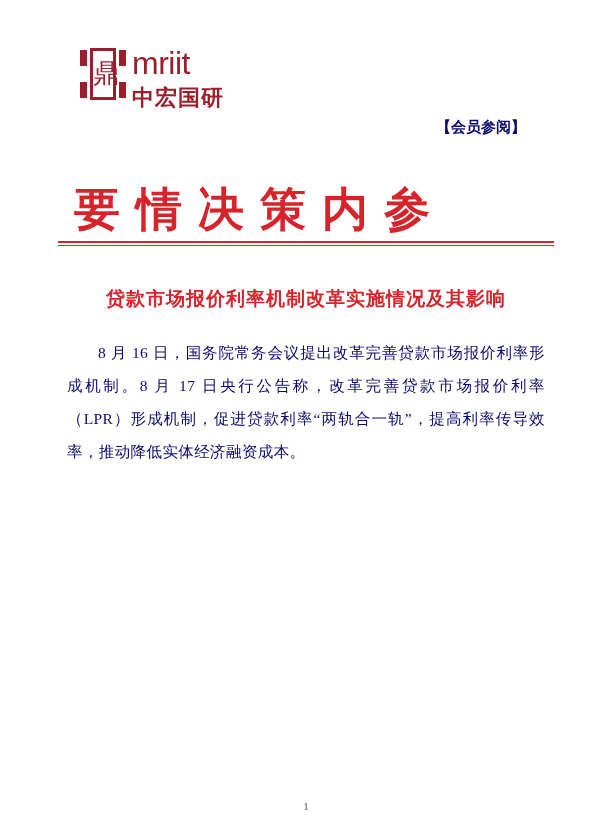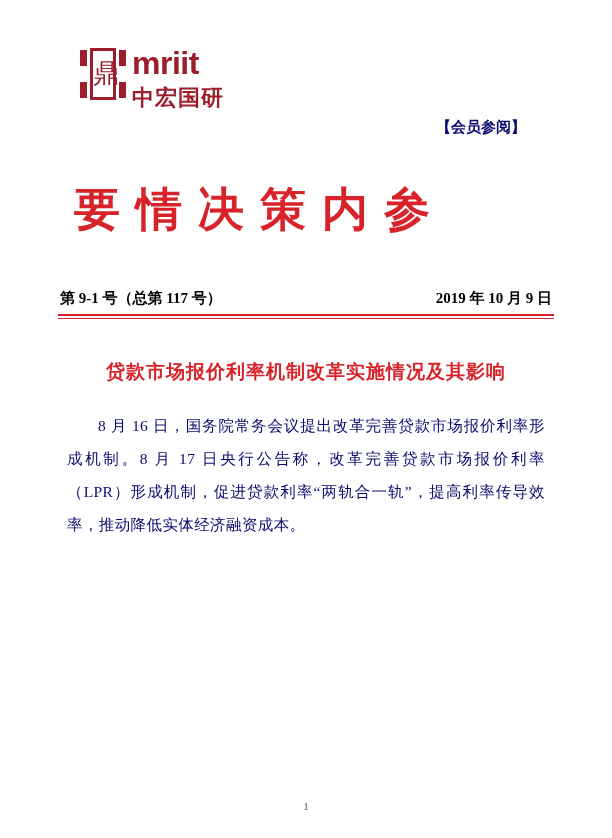--- a/index.html
+++ b/index.html
@@ -70,21 +70,21 @@
     text-align: center;
     font-family: "Liberation Serif", serif;
   }
   .logo-text {
     display: flex;
     flex-direction: column;
     justify-content: flex-start;
   }
   .logo-latin {
     font-family: "Liberation Sans", sans-serif;
-    font-weight: bold;
+    font-weight: normal;
     font-size: 32px;
     line-height: 30px;
     color: #9b1e2c;
     letter-spacing: -0.5px;
   }
   .logo-cn {
     font-family: "Liberation Sans", sans-serif;
     font-weight: bold;
     font-size: 22px;
     line-height: 24px;
@@ -192,24 +192,20 @@
         <div class="logo-latin">mriit</div>
         <div class="logo-cn">中宏国研</div>
       </div>
     </div>
   </div>
 
   <div class="member-tag">【会员参阅】</div>
 
   <div class="masthead">要情决策内参</div>
 
-  <div class="issue-row">
-    <div class="issue-left">第 9-1 号（总第 117 号）</div>
-    <div class="issue-right">2019 年 10 月 9 日</div>
-  </div>
   <div class="rule-thick"></div>
   <div class="rule-thin"></div>
 
   <div class="article-title">贷款市场报价利率机制改革实施情况及其影响</div>
 
   <div class="article-body">
     <p>8 月 16 日，国务院常务会议提出改革完善贷款市场报价利率形成机制。8 月 17 日央行公告称，改革完善贷款市场报价利率（LPR）形成机制，促进贷款利率“两轨合一轨”，提高利率传导效率，推动降低实体经济融资成本。</p>
   </div>
 
   <div class="page-number">1</div>

